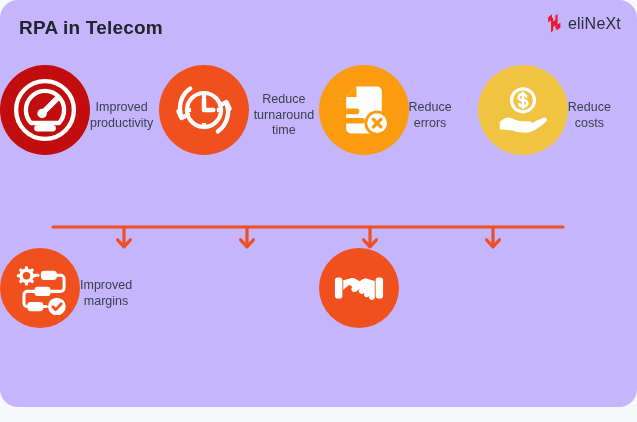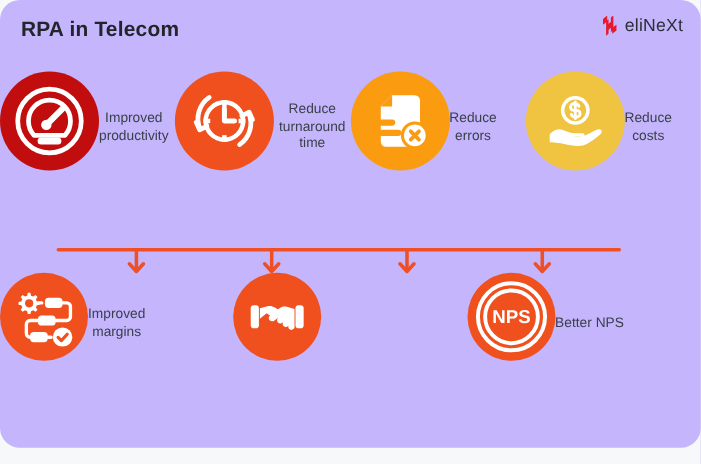--- a/index.html
+++ b/index.html
@@ -232,26 +232,16 @@
         <svg width="56" height="56" viewBox="0 0 64 64">
           <rect x="4.5" y="20" width="8.5" height="24" rx="3.2" fill="#ffffff"></rect>
           <rect x="51" y="20" width="8.5" height="24" rx="3.2" fill="#ffffff"></rect>
           <path d="M14 23 L22 21 C25 20.2 27 21 29.5 22.4 L35 25.4 L30 30.6 C28.6 32 26.4 32.2 24.8 31 L21 28.2 L14 34 Z" fill="#ffffff"></path>
           <path d="M50 24 L42 21.6 C39 20.8 36.6 21.4 34.4 23 L24.6 30.6 C23 31.8 22.8 34.2 24.2 35.6 C25.4 36.9 27.5 37.1 28.9 36 L33 32.8 L33 33 C31.6 34.2 31.4 36.4 32.7 37.8 C33.9 39.1 36 39.3 37.4 38.1 L38.4 37.3 C37.4 38.5 37.4 40.4 38.6 41.6 C39.8 42.8 41.8 42.9 43.1 41.8 L43.9 41.1 C43.2 42.2 43.4 43.8 44.5 44.8 C45.7 45.9 47.6 45.9 48.8 44.8 L50 43.6 Z" fill="#ffffff"></path>
         </svg>
       </div>
     </div>
 
 
-    <div class="node">
-      <div class="icon-badge" style="background:#f0501e">
-        <svg width="70" height="70" viewBox="0 0 70 70">
-          <circle cx="35" cy="35" r="30.5" fill="none" stroke="#ffffff" stroke-width="3.6"></circle>
-          <circle cx="35" cy="35" r="24" fill="none" stroke="#ffffff" stroke-width="3.6"></circle>
-          <text x="35" y="35" text-anchor="middle" dominant-baseline="central" font-family="Liberation Sans, sans-serif" font-size="17" font-weight="bold" fill="#ffffff">NPS</text>
-        </svg>
-      </div>
-      <div class="node-label">Better NPS</div>
-    </div>
 
   </div>
 
 </div>
 
 </body></html>

